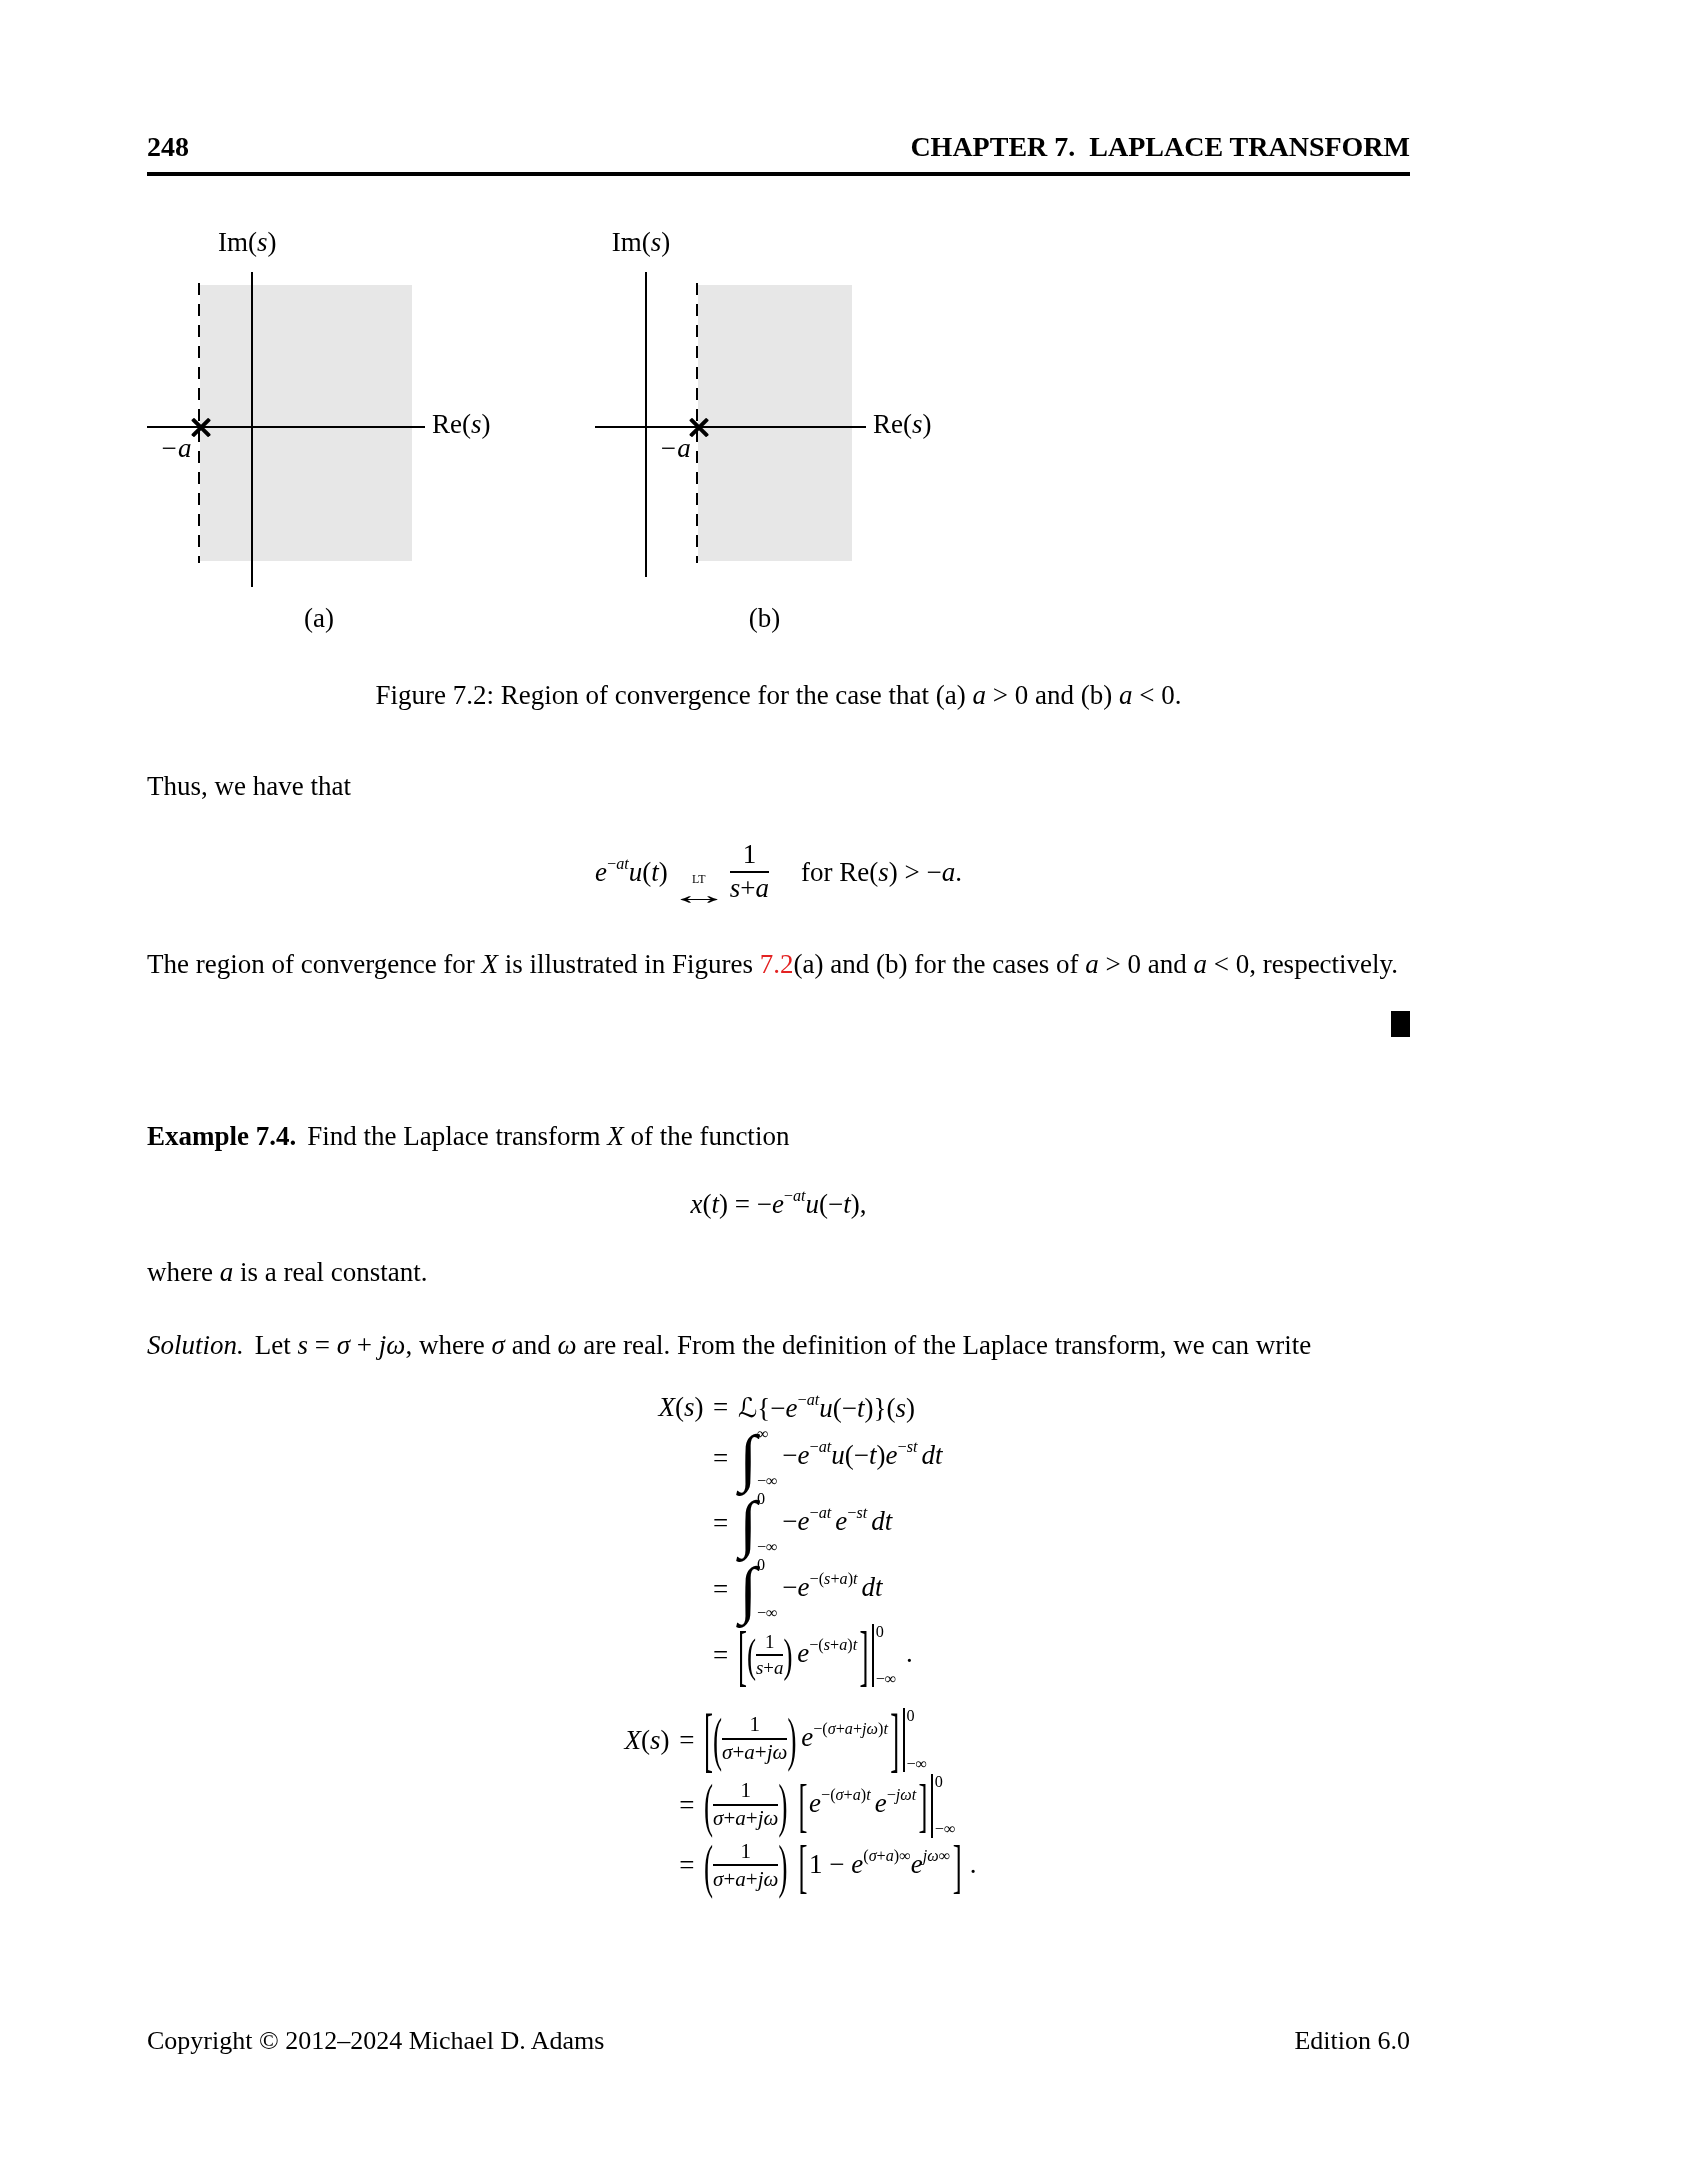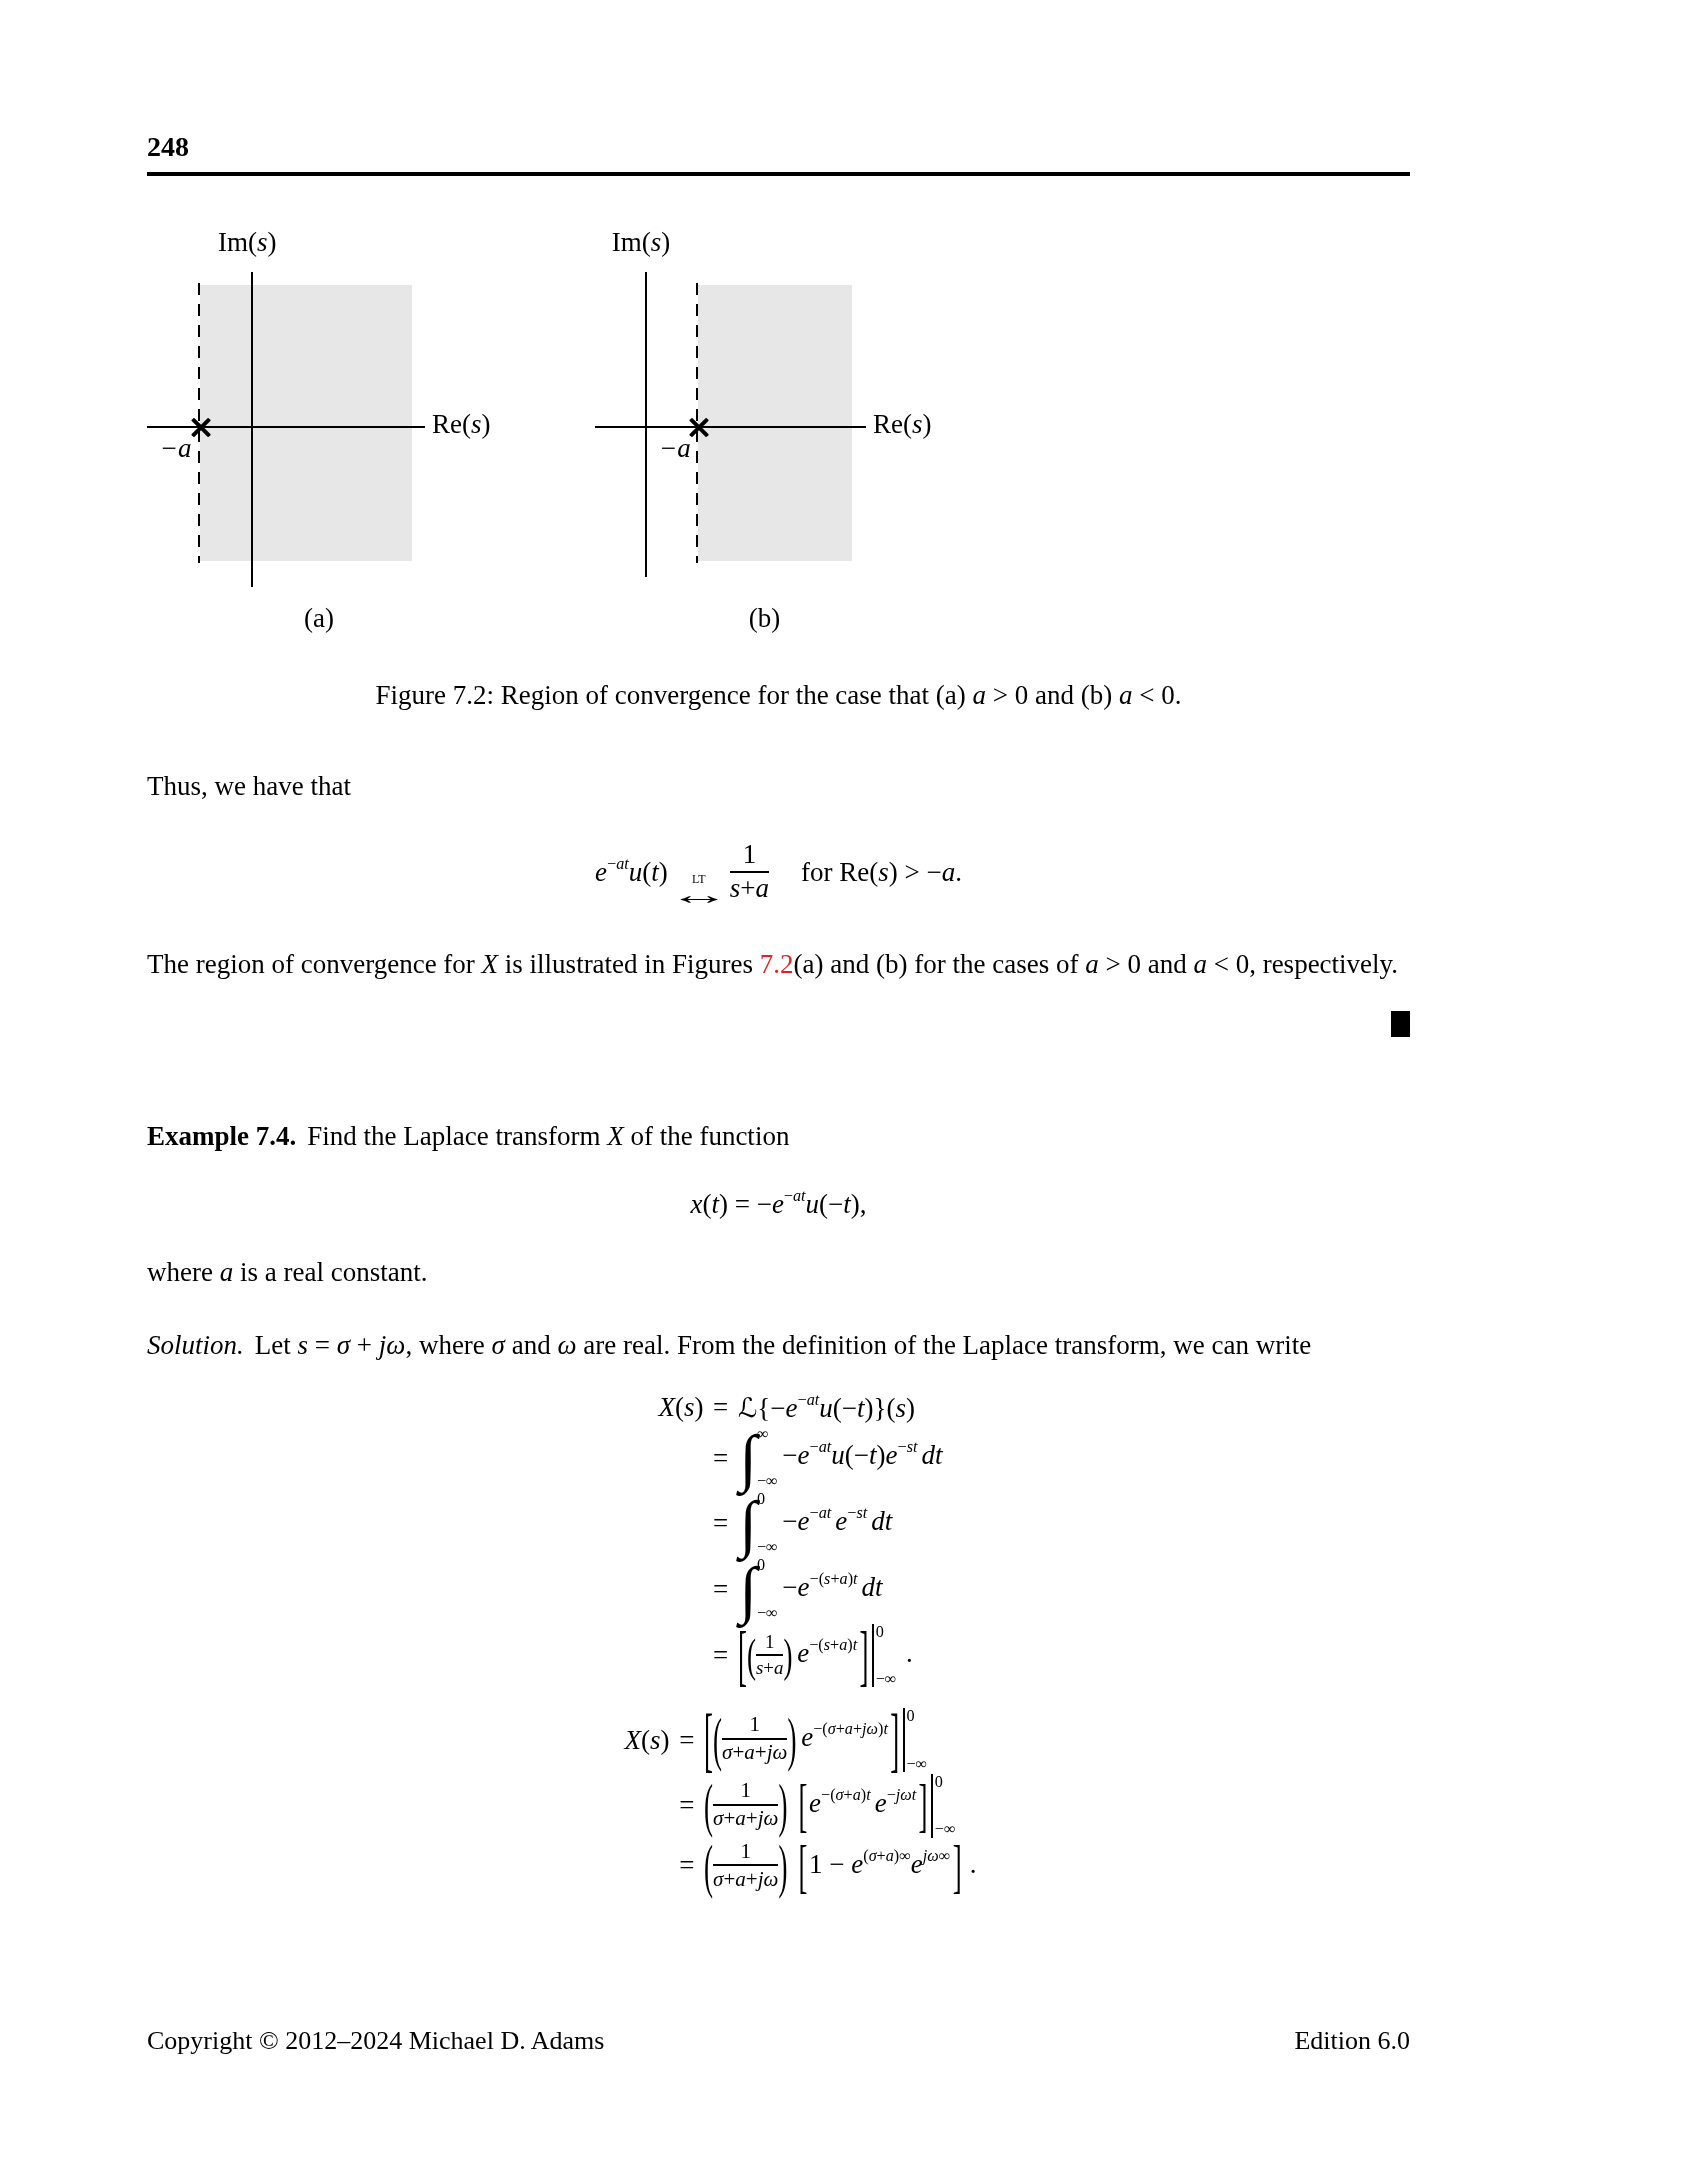--- a/index.html
+++ b/index.html
@@ -99,20 +99,21 @@
             justify-content:space-between; font-size:26px; }
 </style>
 </head>
 <body>
 
 <div class="page">
   <div class="content">
 
     <div class="hdr">
       <span>248</span>
+      <span>CHAPTER 7.  LAPLACE TRANSFORM</span>
     </div>
     <div class="hrule"></div>
 
     <div class="fig-row">
       <div class="dg dga">
         <span class="im-lbl"><span class="tk">Im(</span><span class="tk it">s</span><span class="tk">)</span></span>
         <div class="region"></div>
         <div class="axis-v"></div>
         <div class="dashline"></div>
         <div class="axis-h"></div>

